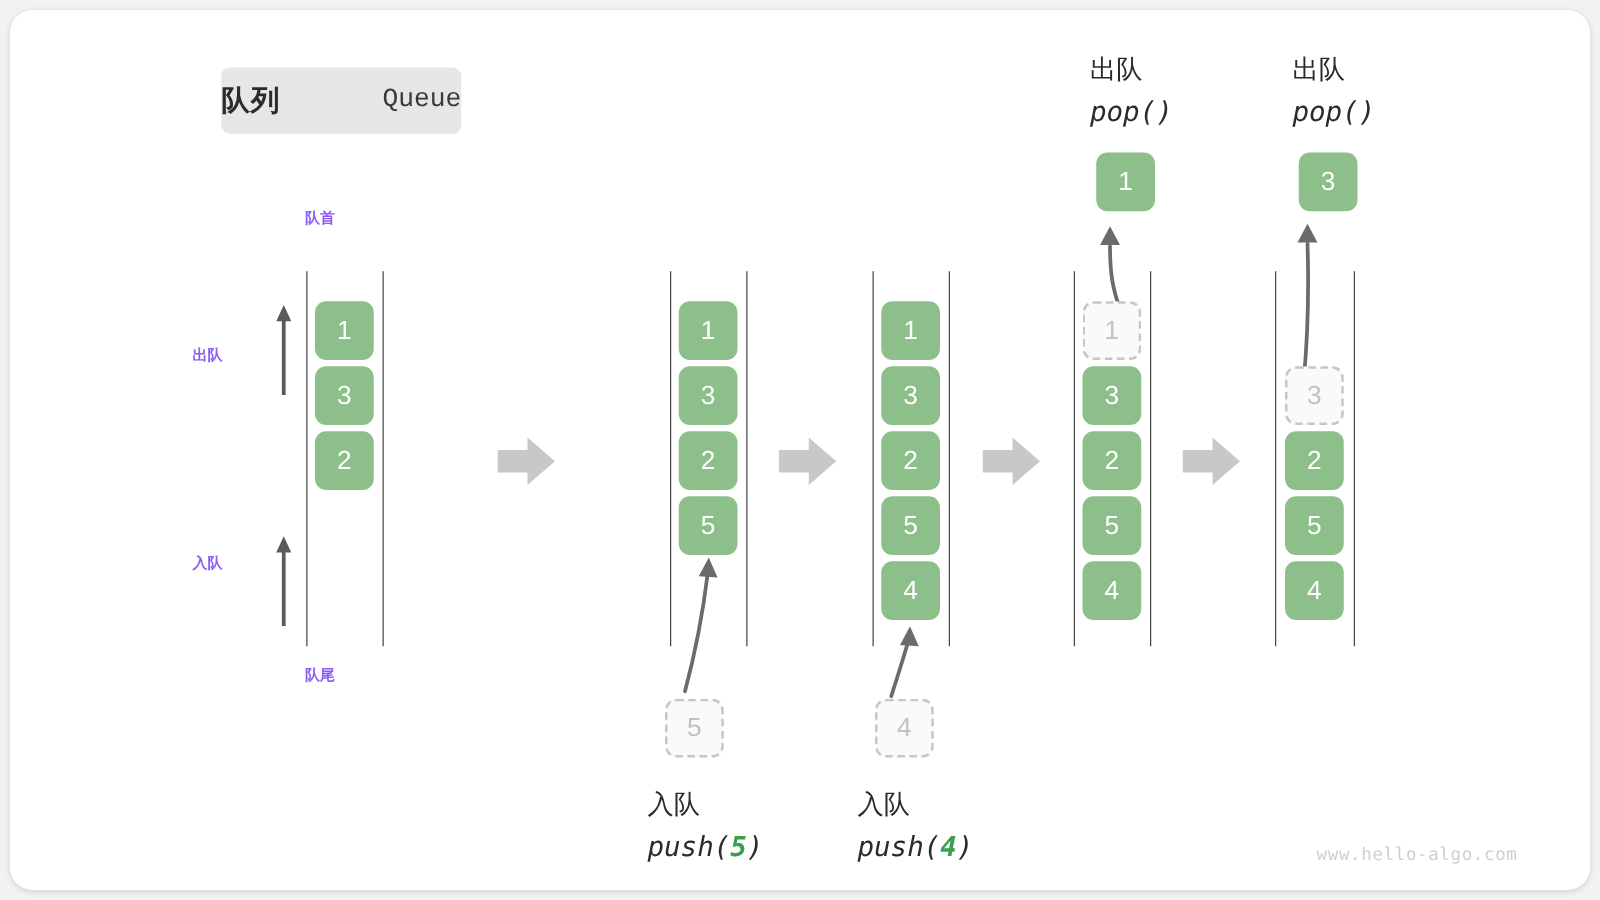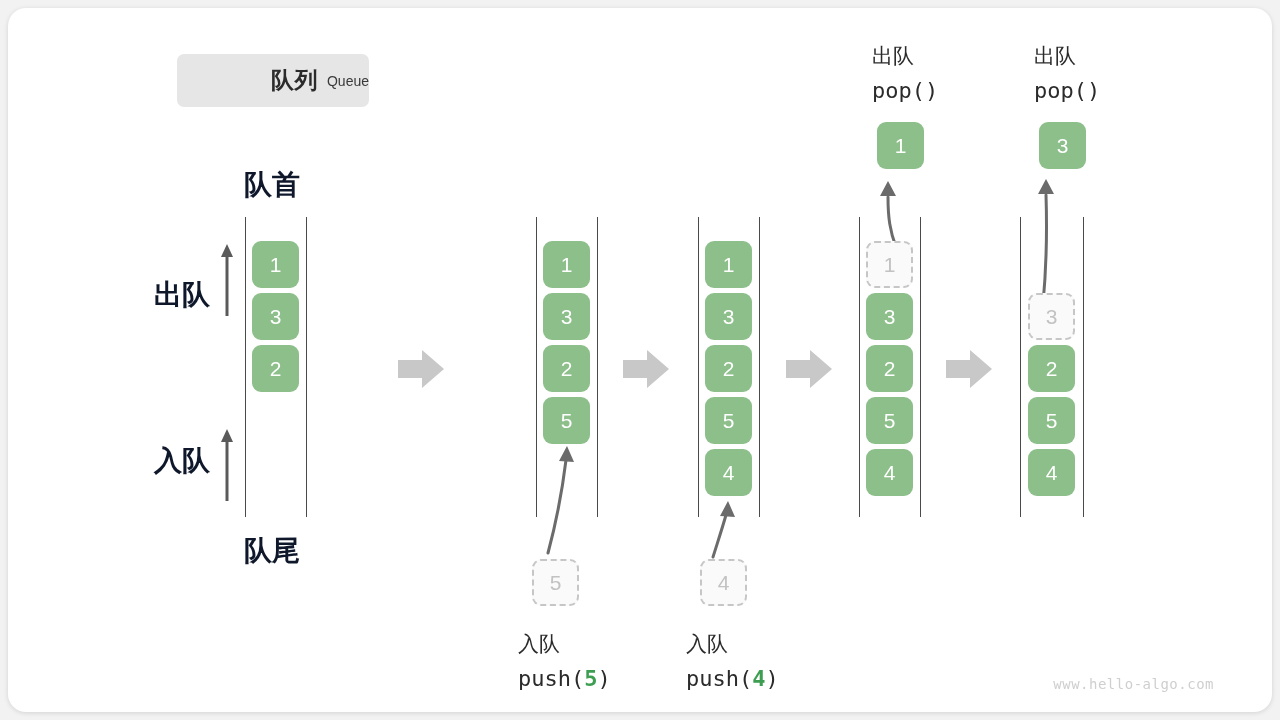--- a/index.html
+++ b/index.html
@@ -30,58 +30,59 @@
   .title-badge {
     position: absolute;
     left: 169px;
     top: 46px;
     width: 192px;
     height: 53px;
     background: #e6e6e6;
     border-radius: 7px;
     display: flex;
     align-items: center;
-    justify-content: flex-end;
+    justify-content: space-between;
     gap: 9px;
   }
   .title-cn {
     font-size: 23px;
     font-weight: bold;
     color: #2b2b2b;
     letter-spacing: 0.5px;
   }
   .title-en {
-    font-family: Liberation Sans, sans-serif;
-    font-size: 14px;
+    font-family: Liberation Mono, monospace;
+    font-size: 21px;
     color: #3a3a3a;
   }
 
   
   .label-cn {
     position: absolute;
-    font-size: 28px;
+    font-size: 12px;
     font-weight: bold;
-    color: #0f172a;
+    color: #8b5cf6;
     white-space: nowrap;
   }
   .op-label {
     position: absolute;
     white-space: nowrap;
     line-height: 35px;
   }
   .op-cn {
     display: block;
     font-size: 21px;
     color: #2b2b2b;
   }
   .op-code {
     display: block;
     font-family: "DejaVu Sans Mono", "Liberation Mono", monospace;
     font-size: 22px;
     color: #2b2b2b;
+    font-style: italic;
   }
   .op-code .num { color: #3d9e52; font-weight: bold; }
 
   
   .rail {
     position: absolute;
     width: 1px;
     background: #4a4a4a;
   }
 

